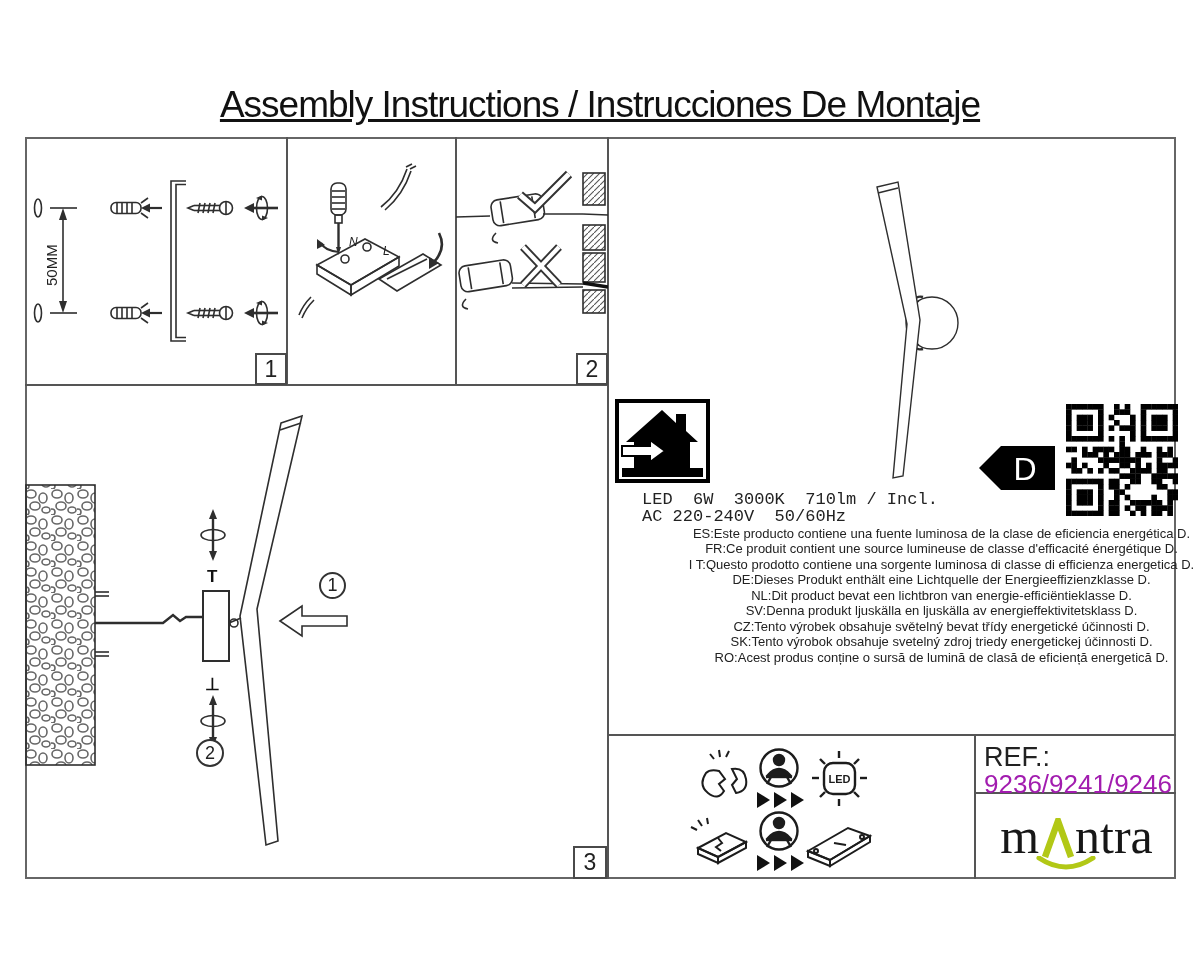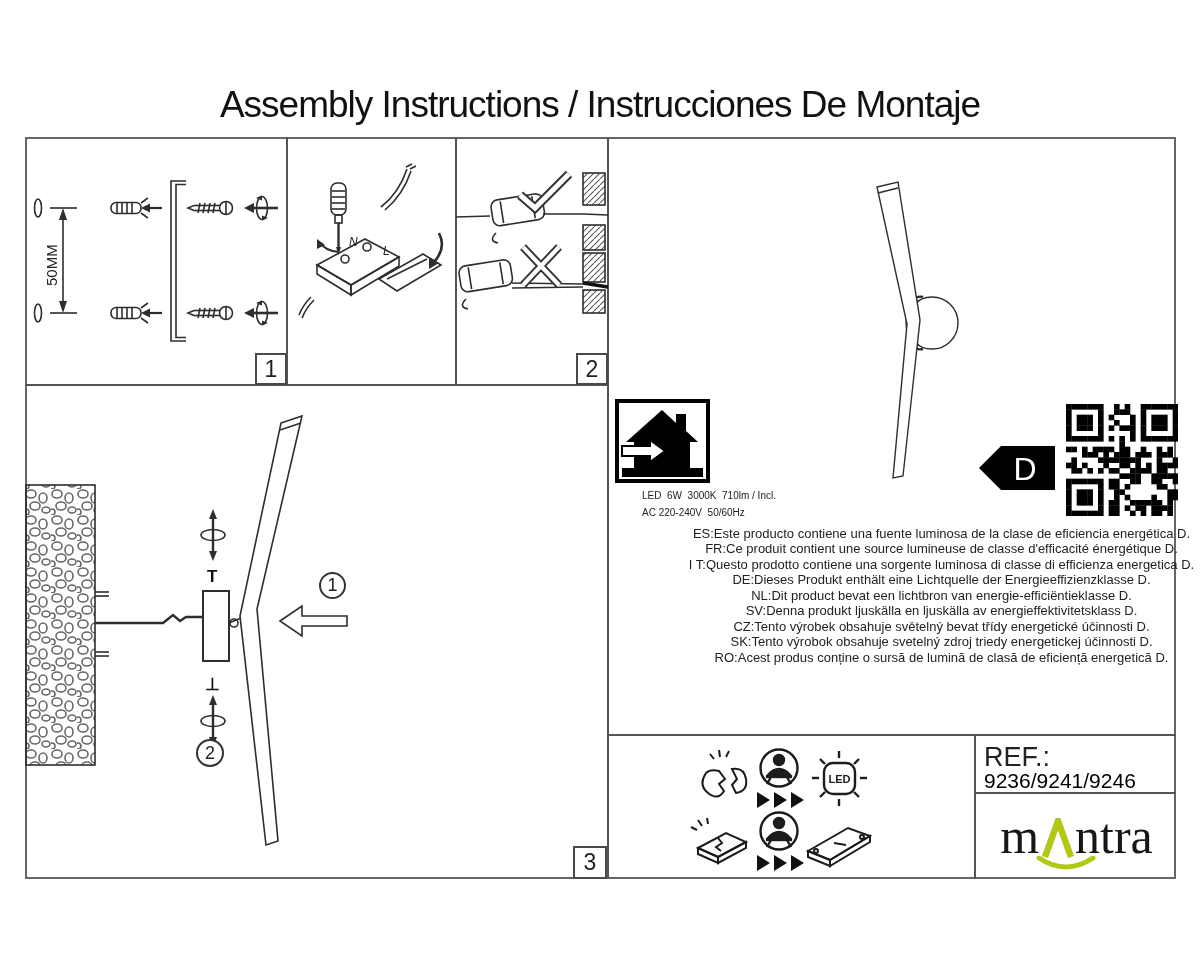--- a/index.html
+++ b/index.html
@@ -1,31 +1,31 @@
 <!DOCTYPE html>
 <html><head>
 <meta charset="utf-8">
 <style>
   html,body{margin:0;padding:0;background:#fff;}
   .sheet{position:relative;width:1200px;height:960px;background:#fff;overflow:hidden;
          font-family:"Liberation Sans",sans-serif;color:#1d1d1d;}
   .abs{position:absolute;}
-  .title{left:0;right:0;top:84px;text-align:center;font-size:37px;letter-spacing:-1px;color:#111;}
+  .title{left:0;right:0;top:84px;text-align:center;font-size:37px;letter-spacing:-1px;color:#111;text-decoration:underline;}
   .frame{left:25px;top:137px;width:1151px;height:742px;border:2px solid #666;box-sizing:border-box;}
   .line{background:#555;}
   .stepbox{box-sizing:border-box;border:2px solid #4a4a4a;background:#fff;
            display:flex;align-items:center;justify-content:center;font-size:23px;color:#222;}
   .circnum{box-sizing:border-box;border:2px solid #333;border-radius:50%;background:#fff;
            display:flex;align-items:center;justify-content:center;font-size:18px;color:#222;}
   svg{display:block;}
-  .spec{left:642px;font-size:10px;white-space:pre;color:#222;}
+  .spec{left:642px;font-size:17px;white-space:pre;color:#222;font-family:Liberation Mono, monospace;}
   .elines{left:669px;top:526px;width:545px;text-align:center;}
   .eline{font-size:13px;line-height:15.45px;white-space:nowrap;color:#222;}
   .ref-label{left:984px;top:742px;font-size:27px;color:#222;}
-  .ref-nums{left:984px;top:769px;font-size:21px;color:#000000;}
+  .ref-nums{left:984px;top:769px;font-size:26px;color:#a21caf;}
   .brand{left:977px;top:796px;width:199px;height:80px;display:flex;align-items:center;justify-content:center;}
   .brand-inner{position:relative;display:flex;align-items:flex-end;font-family:"Liberation Serif",serif;
                font-size:50px;line-height:1;color:#171717;}
   .darrow{left:979px;top:444px;}
   .qr{left:1066px;top:404px;}
 </style>
 </head>
 <body>
 
 <div class="sheet">

